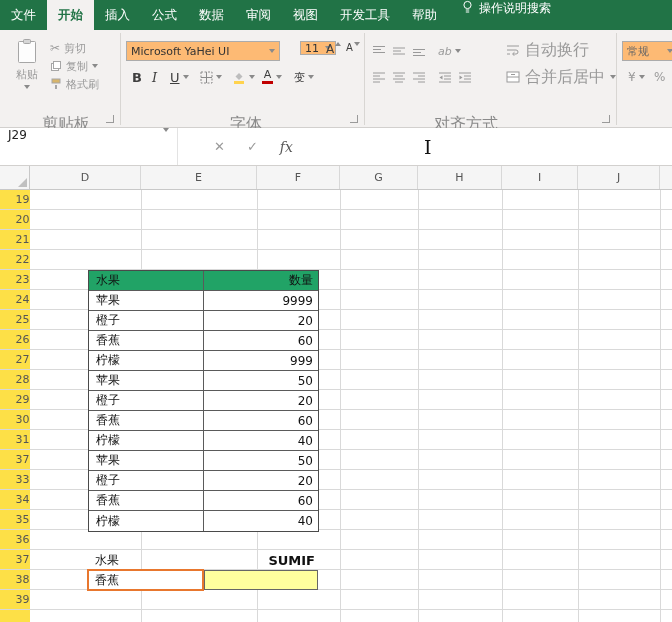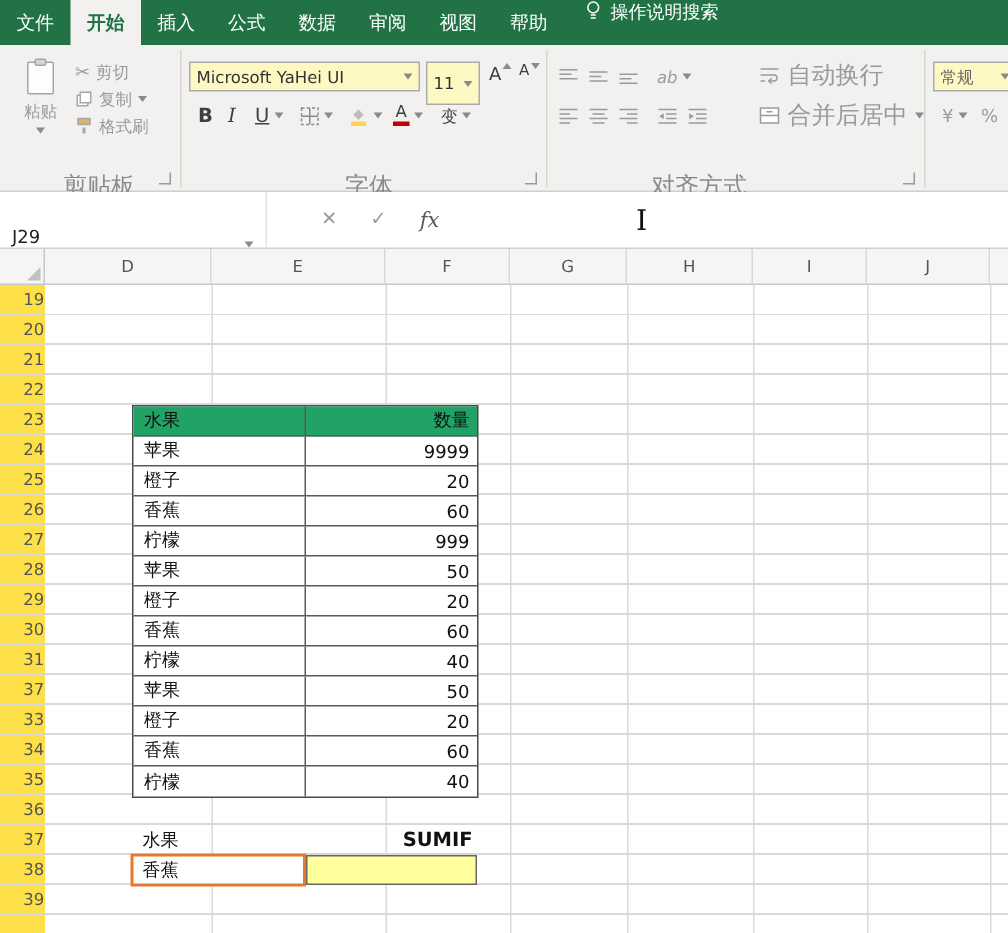--- a/index.html
+++ b/index.html
@@ -13,36 +13,36 @@
 .tab.active{background:#f3f1f0;color:#217346;font-weight:bold}
 .search{margin-left:14px;display:flex;align-items:flex-start;gap:6px;font-size:12px;white-space:nowrap}
 
 
 .ribbon{position:absolute;left:0;top:30px;width:672px;height:98px;background:#f3f1f0;border-bottom:1px solid #d2d0ce;font-size:11px}
 .vdiv{position:absolute;top:3px;height:92px;width:1px;background:#d8d6d3}
 .rlabel{position:absolute;top:84px;font-size:16px;color:#8a8a8a;white-space:nowrap}
 .launcher{position:absolute;top:85px;width:8px;height:8px;border-right:1px solid #9a9a9a;border-bottom:1px solid #9a9a9a}
 .bigbtn{position:absolute;display:flex;flex-direction:column;align-items:center;gap:3px;color:#9a9a9a}
 .smallbtn{position:absolute;display:flex;align-items:center;gap:4px;color:#9a9a9a;height:16px;white-space:nowrap}
-.combo{position:absolute;background:#fef9c3;border:1px solid #ababab;color:#333;display:flex;align-items:center;justify-content:space-between;padding:0 4px;white-space:nowrap;overflow:hidden}
+.combo{position:absolute;background:#fdba74;border:1px solid #ababab;color:#333;display:flex;align-items:center;justify-content:space-between;padding:0 4px;white-space:nowrap;overflow:hidden}
 .dd{width:0;height:0;border-left:3px solid transparent;border-right:3px solid transparent;border-top:4px solid #8a8a8a;flex:none}
 .fmt{position:absolute;top:38px;display:flex;align-items:center;gap:3px;color:#3f3f3f;font-size:13px;height:18px}
 .bB{font-weight:bold}
 .bI{font-style:italic;font-family:"DejaVu Serif","Liberation Serif",serif}
 .bU{text-decoration:underline}
 .fcA{display:flex;flex-direction:column;align-items:center;line-height:10px;font-size:11px;color:#3f3f3f}
 .fcbar{width:11px;height:3px;margin-top:1px}
 .fontbtn{position:absolute;top:12px;display:flex;align-items:flex-start;gap:1px;color:#3f3f3f;font-size:12px}
 .tinyup{width:0;height:0;border-left:3px solid transparent;border-right:3px solid transparent;border-bottom:4px solid #8a8a8a}
 .alabel{font-size:16px;color:#9a9a9a;white-space:nowrap}
 .orient{font-style:italic;color:#9a9a9a;font-size:11px}
 
 
 .fbar{position:absolute;left:0;top:128px;width:672px;height:38px;background:#fff;border-bottom:1px solid #d2d0ce;display:flex;align-items:center}
-.namebox{width:178px;height:100%;display:flex;align-items:flex-end;justify-content:space-between;padding:0 8px;font-size:12px;color:#222;border-right:1px solid #e3e3e3}
+.namebox{width:178px;height:100%;display:flex;align-items:flex-start;justify-content:space-between;padding:0 8px;font-size:12px;color:#222;border-right:1px solid #e3e3e3}
 .fbtns{display:flex;align-items:center;gap:22px;padding:0 0 0 36px;color:#9a9a9a;font-size:13px}
 .fx{font-style:italic;font-family:"DejaVu Serif","Liberation Serif",serif;color:#5a5a5a;font-size:14px}
 .finput{flex:1;height:100%}
 .ibeam{position:absolute;left:424px;top:136px;font-family:"DejaVu Serif","Liberation Serif",serif;font-size:19px;color:#111;line-height:22px}
 
 
 .corner{position:absolute;left:0;top:166px;width:30px;height:24px;background:#f5f5f5;border-right:1px solid #c8c8c8;border-bottom:1px solid #c8c8c8}
 .corner::after{content:"";position:absolute;right:2px;bottom:2px;border-left:9px solid transparent;border-bottom:9px solid #c0c0c0}
 .colheaders{position:absolute;left:30px;top:166px;width:642px;height:24px;display:flex;background:#f5f5f5;border-bottom:1px solid #c8c8c8;font-size:11px;color:#555}
 .ch{flex:none;display:flex;align-items:center;justify-content:center;border-right:1px solid #d8d8d8}
@@ -78,20 +78,21 @@
 <div class="app">
 
   <div class="tabbar">
     <span class="tab">文件</span>
     <span class="tab active">开始</span>
     <span class="tab">插入</span>
     <span class="tab">公式</span>
     <span class="tab">数据</span>
     <span class="tab">审阅</span>
     <span class="tab">视图</span>
+    <span class="tab">开发工具</span>
     <span class="tab">帮助</span>
     <div class="search">
       <svg width="11" height="15" viewBox="0 0 11 15">
           <circle cx="5.5" cy="5" r="3.6" fill="none" stroke="#fff" stroke-width="1"></circle>
           <path d="M3.8 10 h3.4 M3.8 12 h3.4" stroke="#fff" stroke-width="1"></path>
         </svg>
       <span>操作说明搜索</span>
     </div>
   </div>
 
@@ -125,21 +126,21 @@
       <span>格式刷</span>
     </div>
     <span class="rlabel" style="left:42px">剪贴板</span>
     <span class="launcher" style="left:106px"></span>
     <div class="vdiv" style="left:120px"></div>
 
     <div class="combo" style="left:126px;top:11px;width:154px;height:20px">
       <span>Microsoft YaHei UI</span>
       <span class="dd"></span>
     </div>
-    <div class="combo" style="left:284px;top:11px;width:36px;height:29px">
+    <div class="combo" style="left:300px;top:11px;width:36px;height:14px">
       <span>11</span>
       <span class="dd"></span>
     </div>
     <div class="fontbtn" style="left:326px">
       <span>A</span>
         <span class="tinyup"></span>
     </div>
     <div class="fontbtn" style="left:346px">
       <span style="font-size:10px">A</span>
         <span class="dd"></span>

